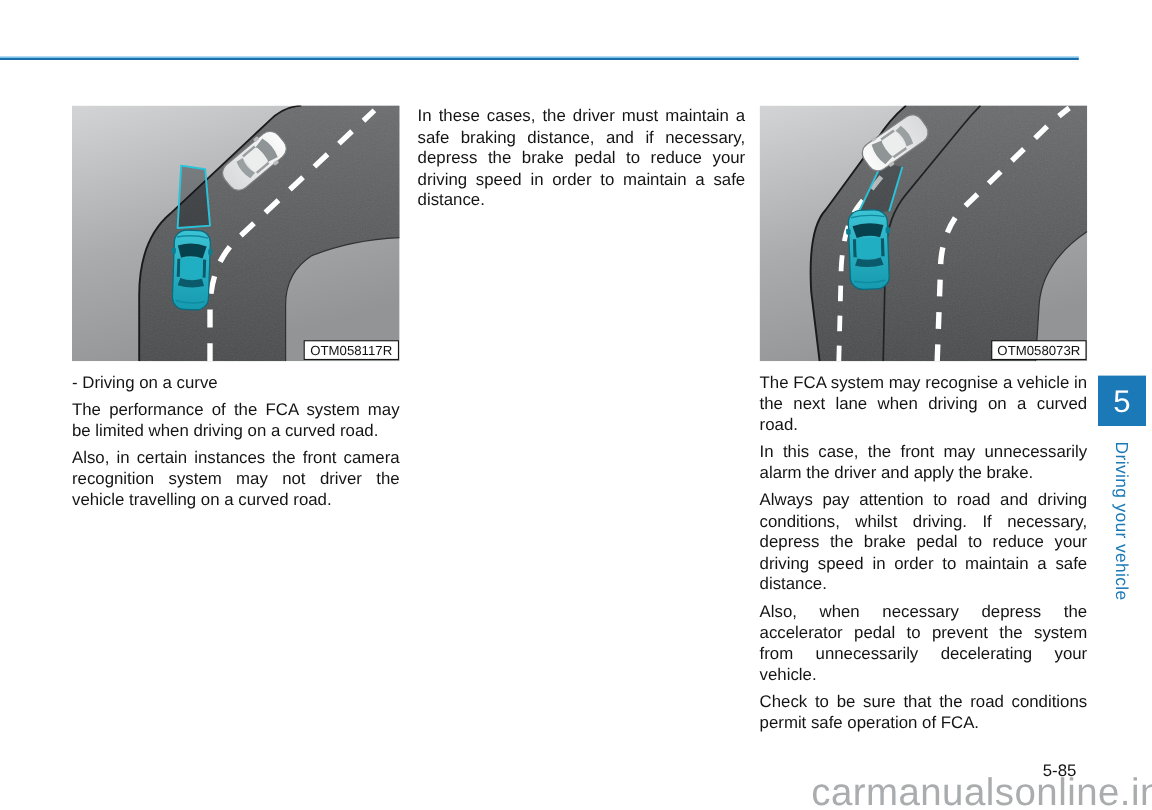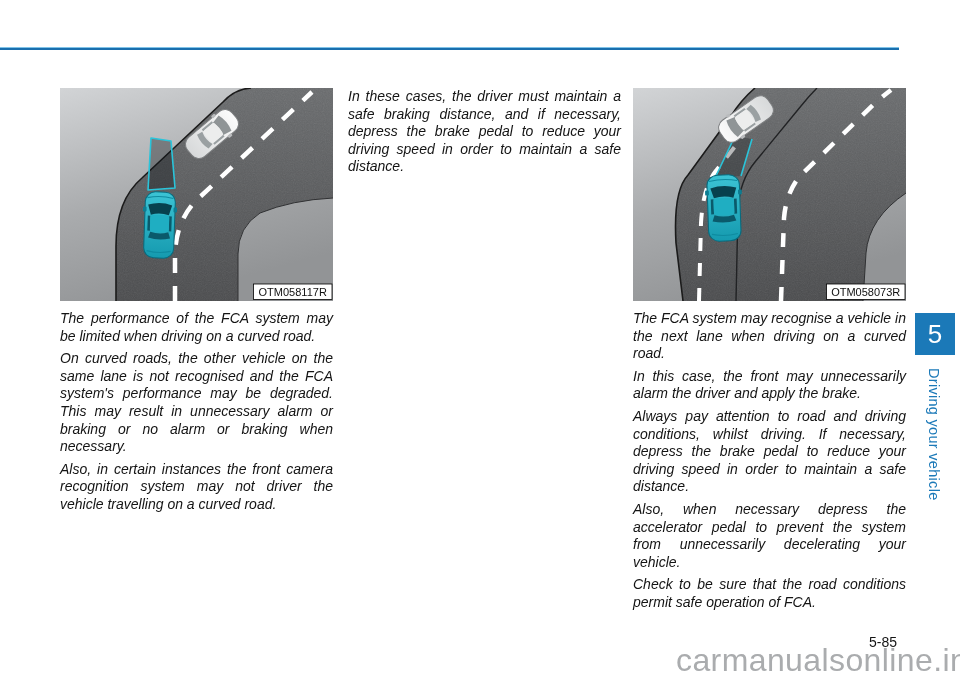--- a/index.html
+++ b/index.html
@@ -13,21 +13,21 @@
     position:absolute;left:0;top:47px;width:899px;height:3px;
     background:linear-gradient(#7fc3e8 0 35%, #1a6fae 35% 100%);
   }
   .col{position:absolute;top:88px;width:273px;font-size:14px;line-height:17.6px;}
   #col1{left:60px;}
   #col2{left:348px;}
   #col3{left:633px;}
   .figure{width:314px;height:213px;margin:0 0 9px 0;position:relative;}
   .figure svg{display:block;}
   .fig-heading{margin:0 0 5px 0;text-align:left;}
-  .paras p{margin:0 0 5px 0;text-align:justify;font-style:italic;}
+  .paras p{margin:0 0 5px 0;text-align:justify;}
   .paras p:last-child{margin-bottom:0;}
   .chapter-tab{
     position:absolute;left:915px;top:313px;width:40px;height:42px;
     background:#1b79b8;color:#ffffff;font-size:26px;
     display:flex;align-items:center;justify-content:center;
   }
   .chapter-title{
     position:absolute;left:926px;top:368px;
     writing-mode:vertical-rl;
     font-size:14.5px;letter-spacing:0.3px;color:#1b79b8;white-space:nowrap;
@@ -116,23 +116,23 @@
       </g>
       <g transform="translate(99.5,137) rotate(2)">
         <use href="#car-teal"></use>
       </g>
       <g>
         <rect x="193.5" y="196" width="78.5" height="15.5" fill="#ffffff" stroke="#000000" stroke-width="0.8"></rect>
         <text x="232.7" y="207.8" font-size="11" text-anchor="middle" fill="#111111">OTM058117R</text>
       </g>
     </svg>
   </div>
+  <p class="fig-heading">- Driving on a curve</p>
   <div class="paras">
       <p>The performance of the FCA system may be limited when driving on a curved road.</p>
-      <p>On curved roads, the other vehicle on the same lane is not recognised and the FCA system's performance may be degraded. This may result in unnecessary alarm or braking or no alarm or braking when necessary.</p>
       <p>Also, in certain instances the front camera recognition system may not driver the vehicle travelling on a curved road.</p>
     </div>
 </div>
 
 <div class="col" id="col2">
   <div class="paras">
       <p>In these cases, the driver must maintain a safe braking distance, and if necessary, depress the brake pedal to reduce your driving speed in order to maintain a safe distance.</p>
     </div>
 </div>
 

